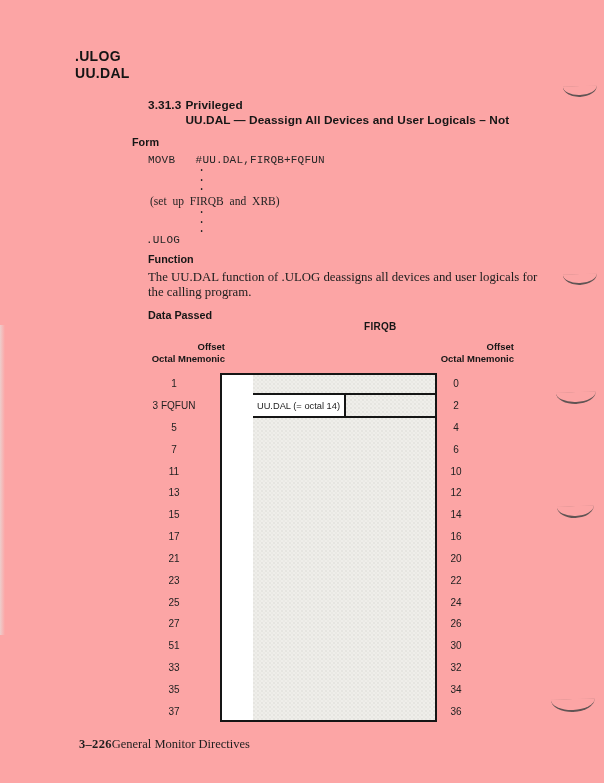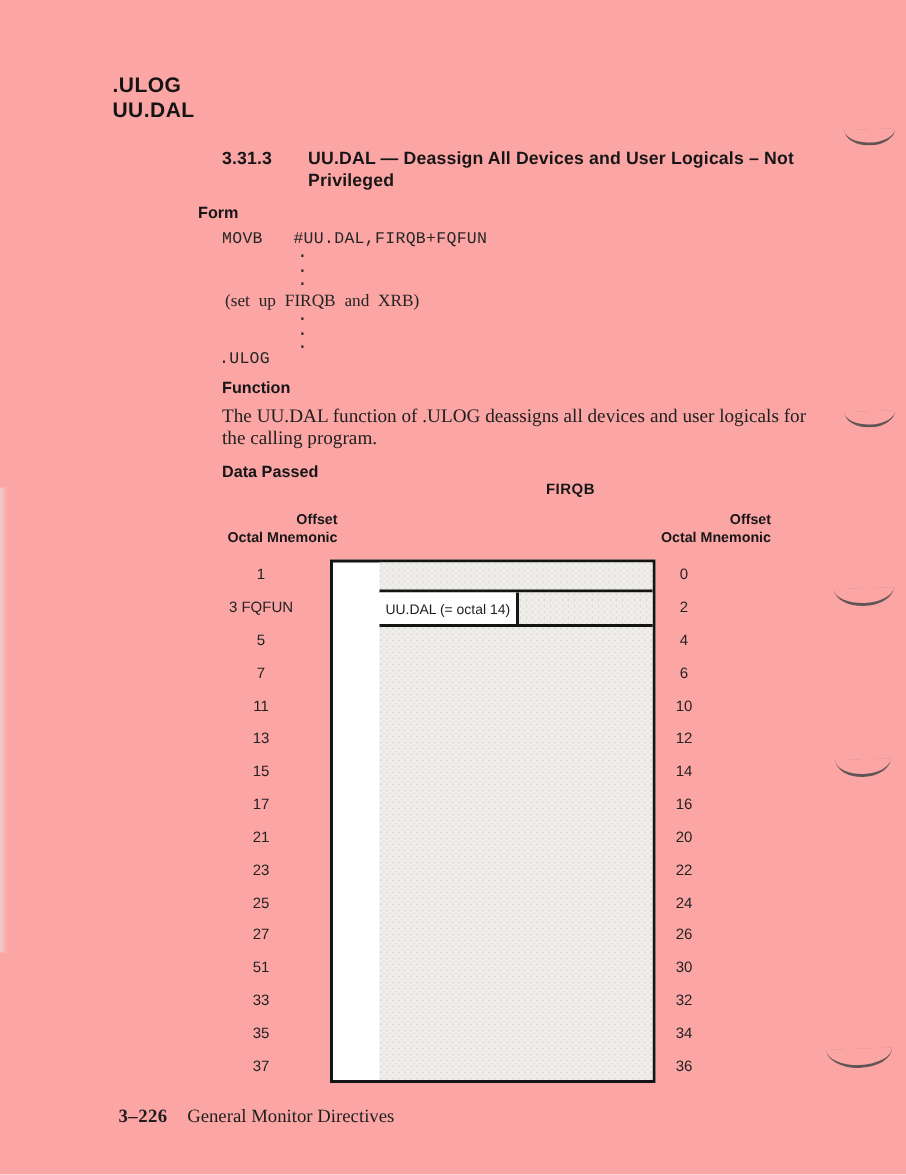--- a/index.html
+++ b/index.html
@@ -19,21 +19,21 @@
   .preline { white-space: pre-line; }
 
   .running-head {
     left: 75px; top: 48px;
     font-family: "Liberation Sans", sans-serif;
     font-weight: bold; font-size: 14px; line-height: 17px;
     letter-spacing: 0.3px; color: #141414;
   }
   .section-heading {
     left: 148px; top: 98px;
-    display: flex; gap: 24px;
+    display: flex; gap: 4px;
     font-family: "Liberation Sans", sans-serif;
     font-weight: bold; font-size: 11.8px; line-height: 15px;
     color: #161616; letter-spacing: 0.1px;
   }
   .subhead {
     font-family: "Liberation Sans", sans-serif;
     font-weight: bold; font-size: 10.8px; color: #161616;
   }
   .form-heading     { left: 132px; top: 136px; }
   .function-heading { left: 148px; top: 253px; }
@@ -108,21 +108,21 @@
     font-size: 10px; color: #222;
   }
   .offset-col.left  { left: 138px; width: 72px; }
   .offset-col.right { left: 441px; width: 30px; }
   .offset-col .oc {
     flex: 1; display: flex; align-items: center; justify-content: center;
     white-space: nowrap;
   }
 
   .footer {
-    left: 79px; top: 737px; display: flex; gap: 13px;
+    left: 79px; top: 737px; display: flex; 
     font-size: 12.5px; color: #1e1e1e;
   }
   .footer .pageno { font-weight: bold; letter-spacing: 0.3px; }
 
   .curl {
     position: absolute;
     border-bottom: 2px solid #474747;
     border-bottom-left-radius: 50% 100%;
     border-bottom-right-radius: 50% 100%;
     transform: rotate(-2deg);
@@ -146,22 +146,22 @@
 <div id="page">
 
   <div class="abs running-head">
     <div>.ULOG</div>
     <div>UU.DAL</div>
   </div>
 
   <div class="abs section-heading">
     <div>3.31.3</div>
     <div>
+      <div>Privileged</div>
       <div>UU.DAL — Deassign All Devices and User Logicals – Not</div>
-      <div>Privileged</div>
     </div>
   </div>
 
   <div class="abs subhead form-heading">Form</div>
 
   <div class="abs mono code pre instruction">MOVB   #UU.DAL,FIRQB+FQFUN</div>
   <div class="abs mono dots preline dots1">.
 .
 .</div>
   <div class="abs code-comment">(set up FIRQB and XRB)</div>

